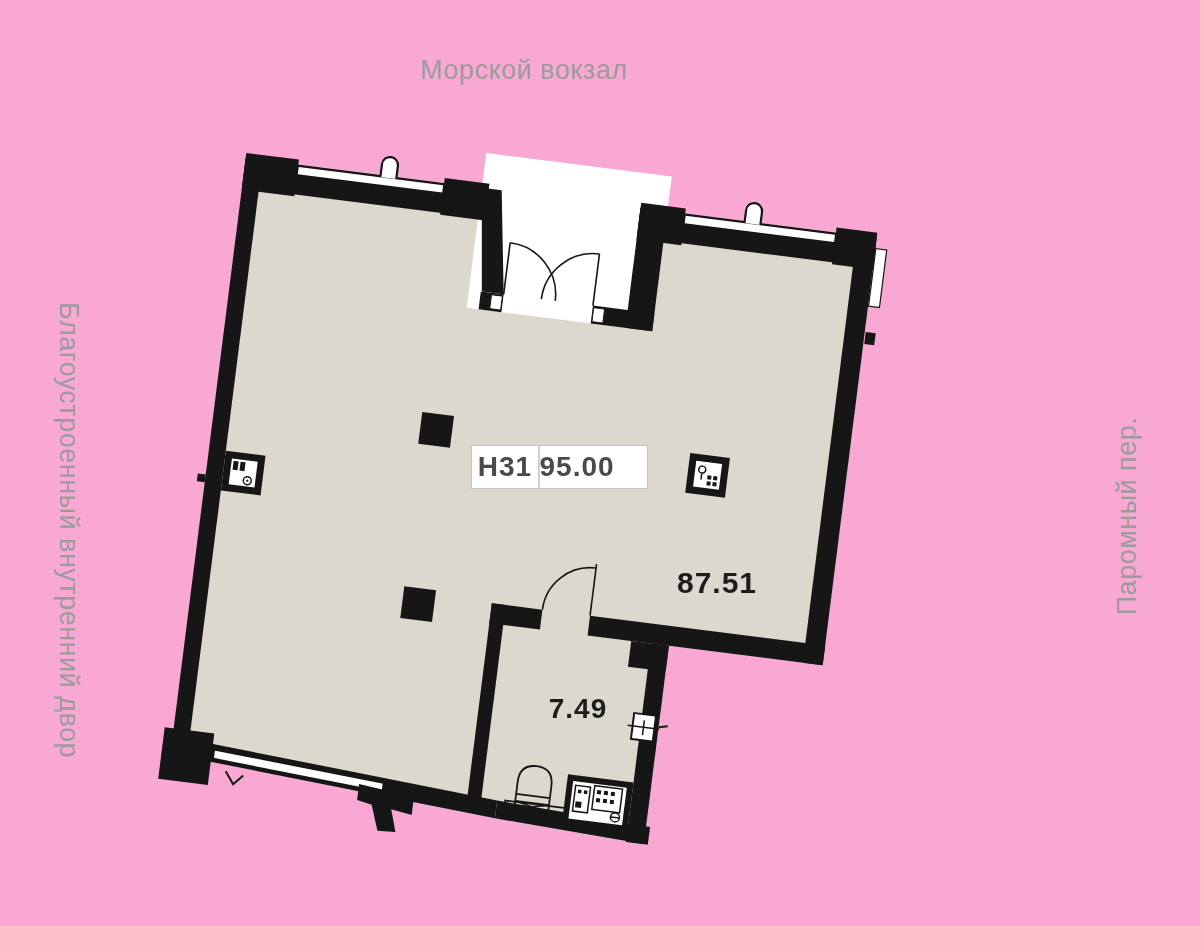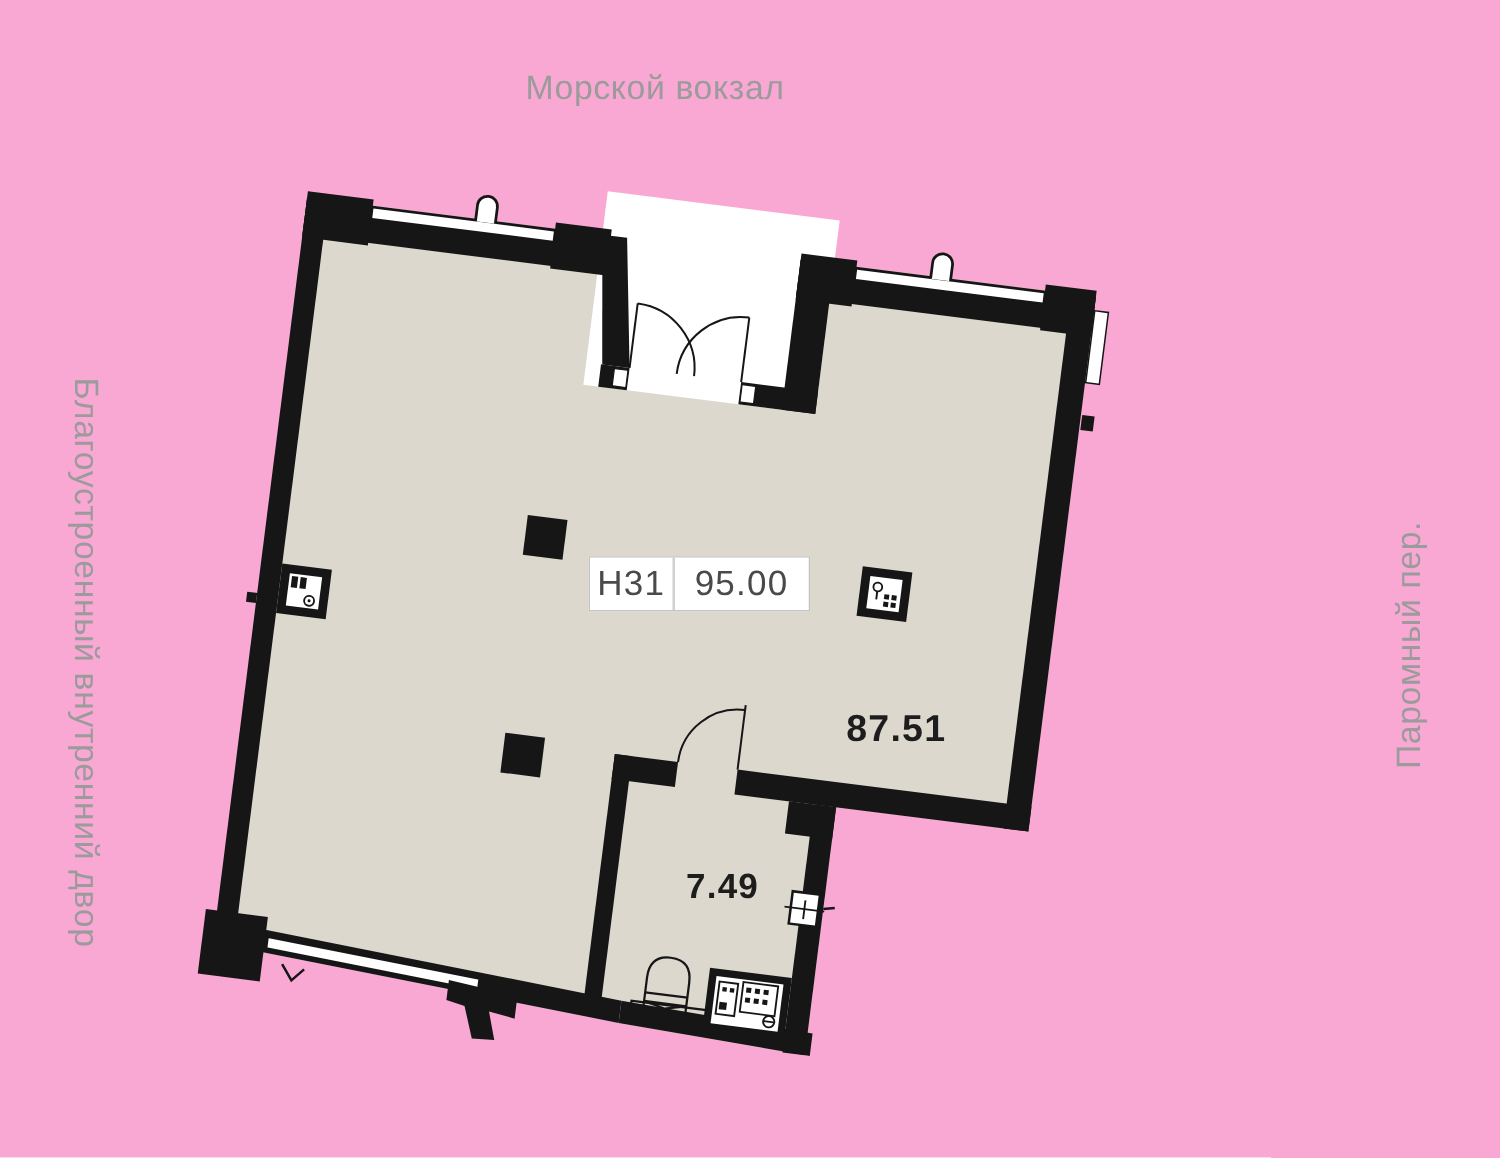--- a/index.html
+++ b/index.html
@@ -7,25 +7,25 @@
     position:relative;width:1200px;height:926px;background:#f9a8d4;overflow:hidden;
     font-family:"Liberation Sans", sans-serif;
   }
   .canvas svg{position:absolute;left:0;top:0;}
   .street-label{fill:#9b9b9b;font-size:27px;letter-spacing:.5px;}
   .area-label{fill:#1d1d1d;font-size:30px;font-weight:600;letter-spacing:1px;}
   .area-label.small{font-size:28px;}
   .unit-badge{
     position:absolute;left:471px;top:445px;width:177px;height:44px;
     background:#ffffff;border:1.5px solid #c4c4c4;box-sizing:border-box;
-    display:flex;align-items:center;color:#4a4a4a;font-size:28px;letter-spacing:1px;
+    display:flex;align-items:center;color:#4a4a4a;font-size:28px;letter-spacing:1px;font-weight:bold;
   }
   .unit-badge .cell-num{flex:0 0 66px;text-align:center;}
   .unit-badge .divider{width:1.5px;height:100%;background:#d0d0d0;}
-  .unit-badge .cell-area{flex:1;text-align:center;}
+  .unit-badge .cell-area{flex:1;}
 </style>
 </head>
 <body>
 
 <div class="canvas">
 
   <svg width="1200" height="926" viewBox="0 0 1200 926">
 
     <g transform="rotate(7.2 520 500)">
 

